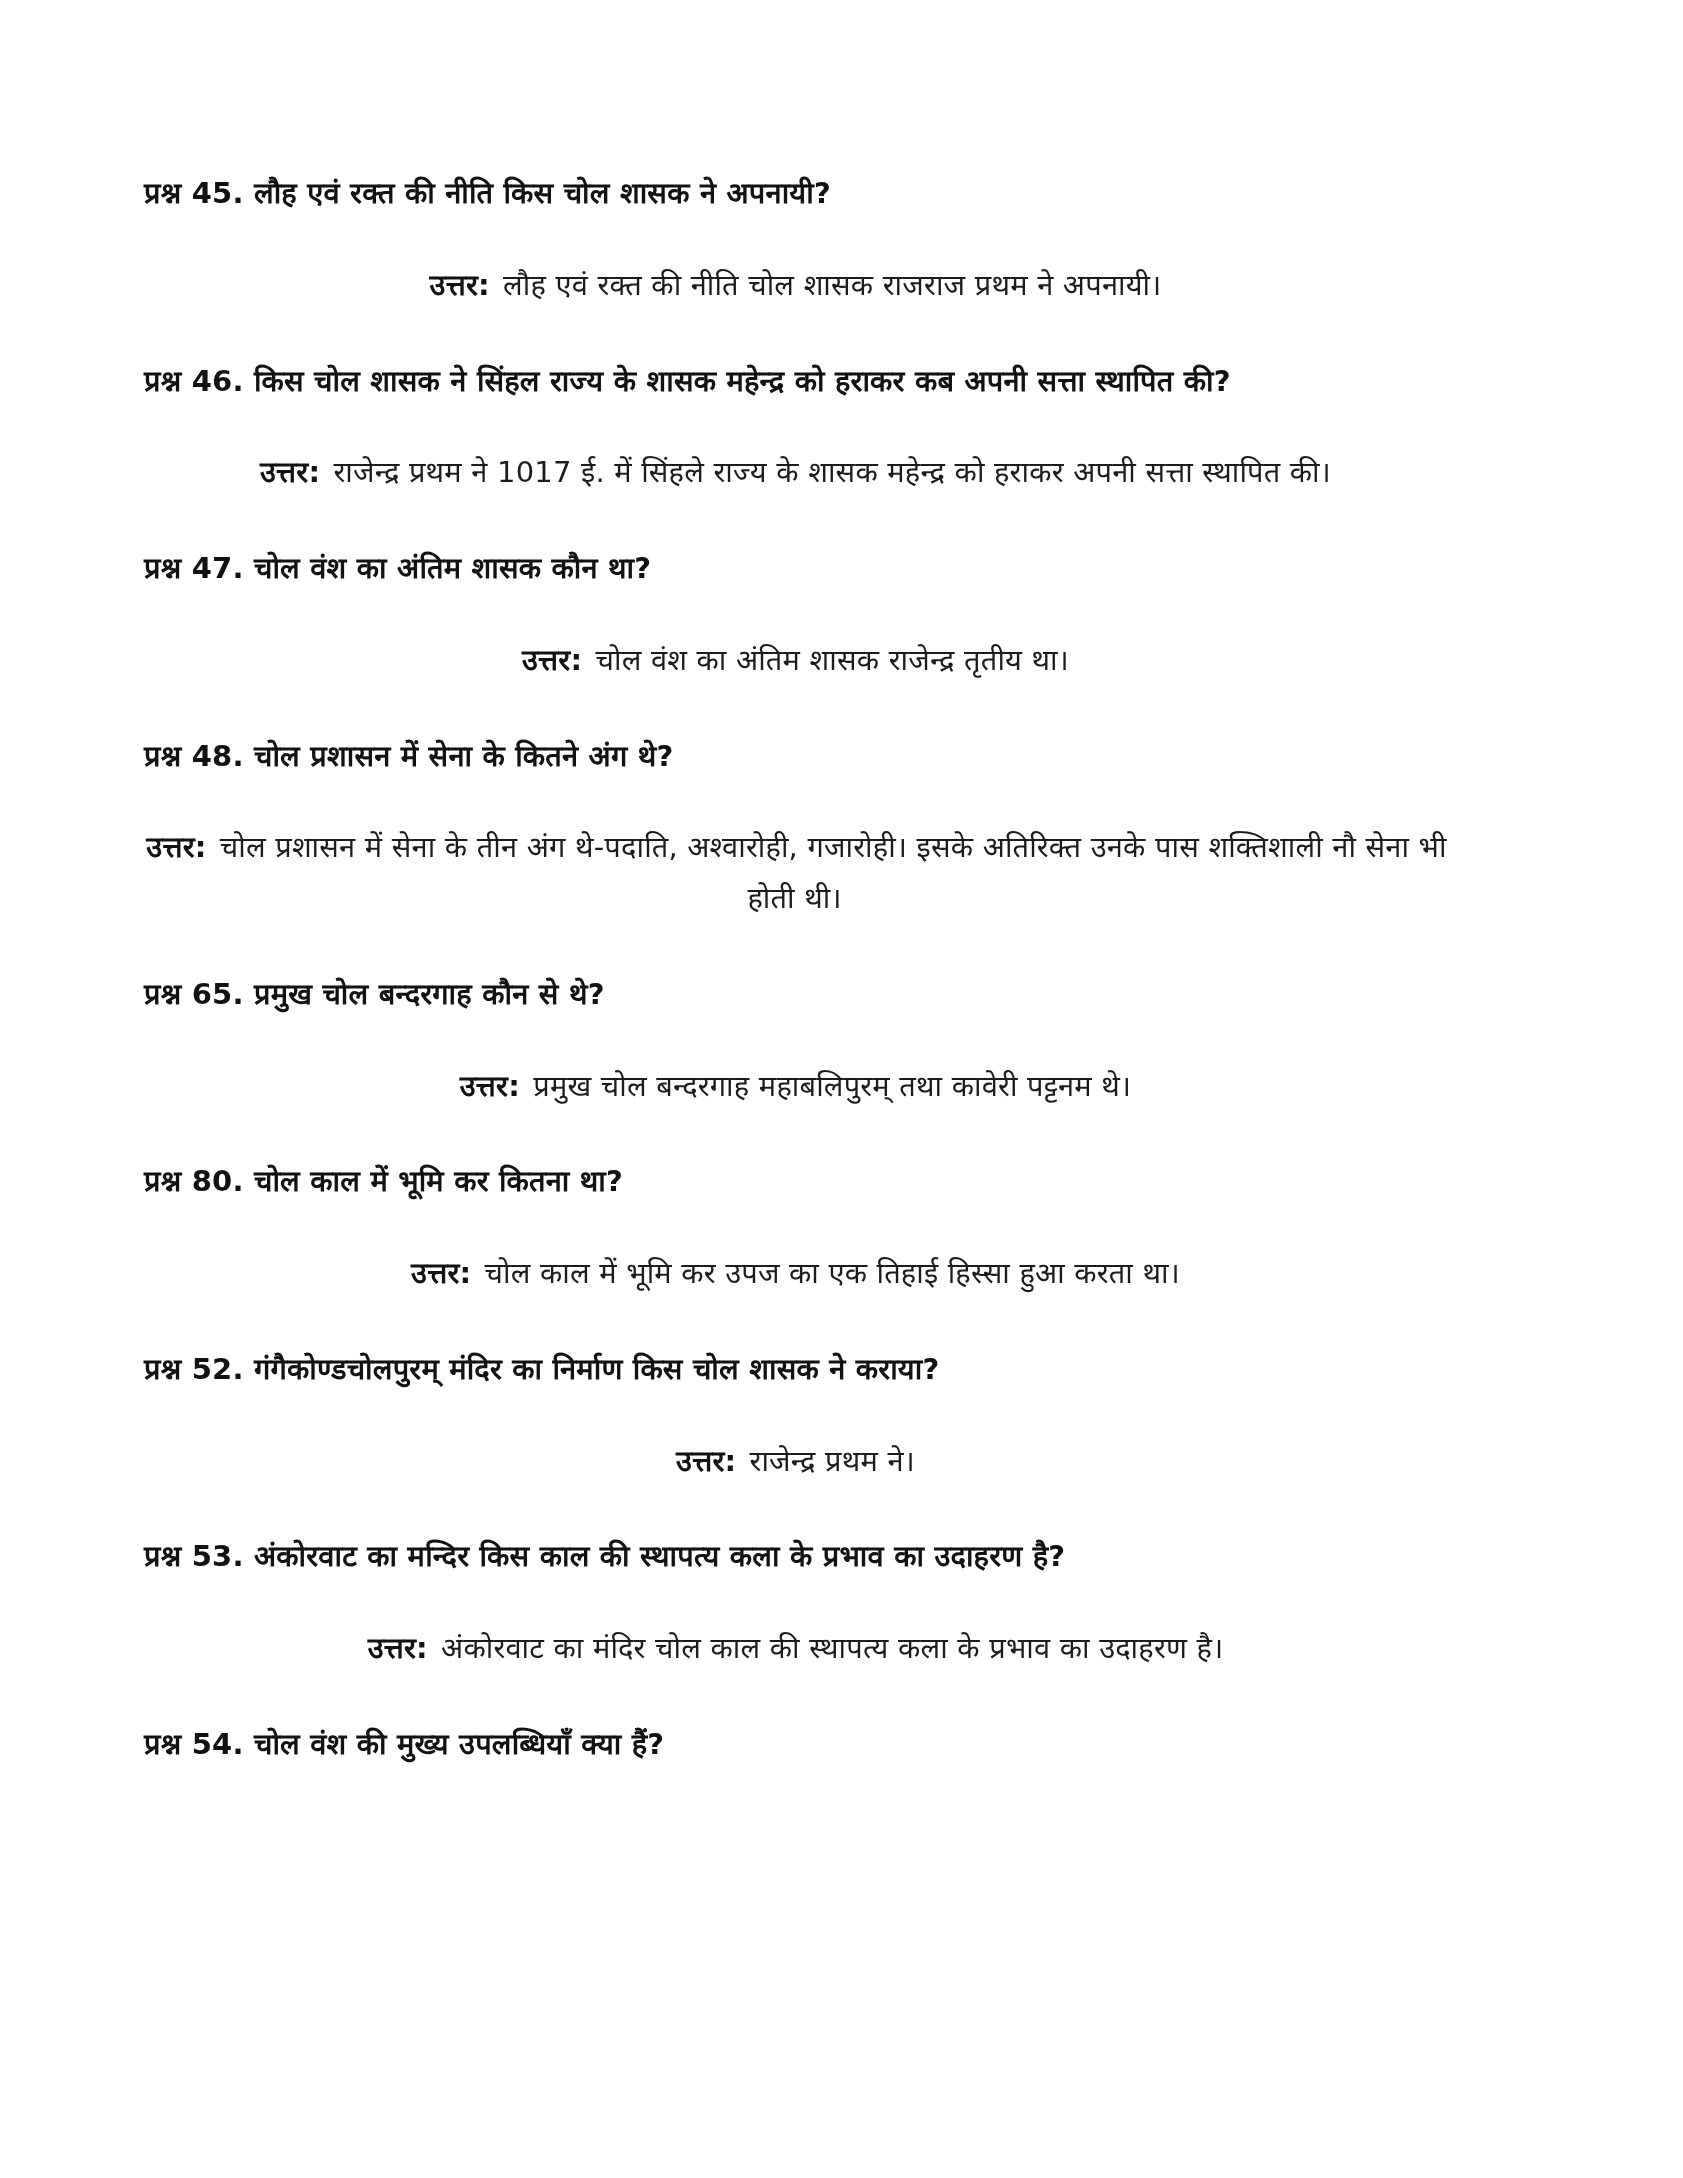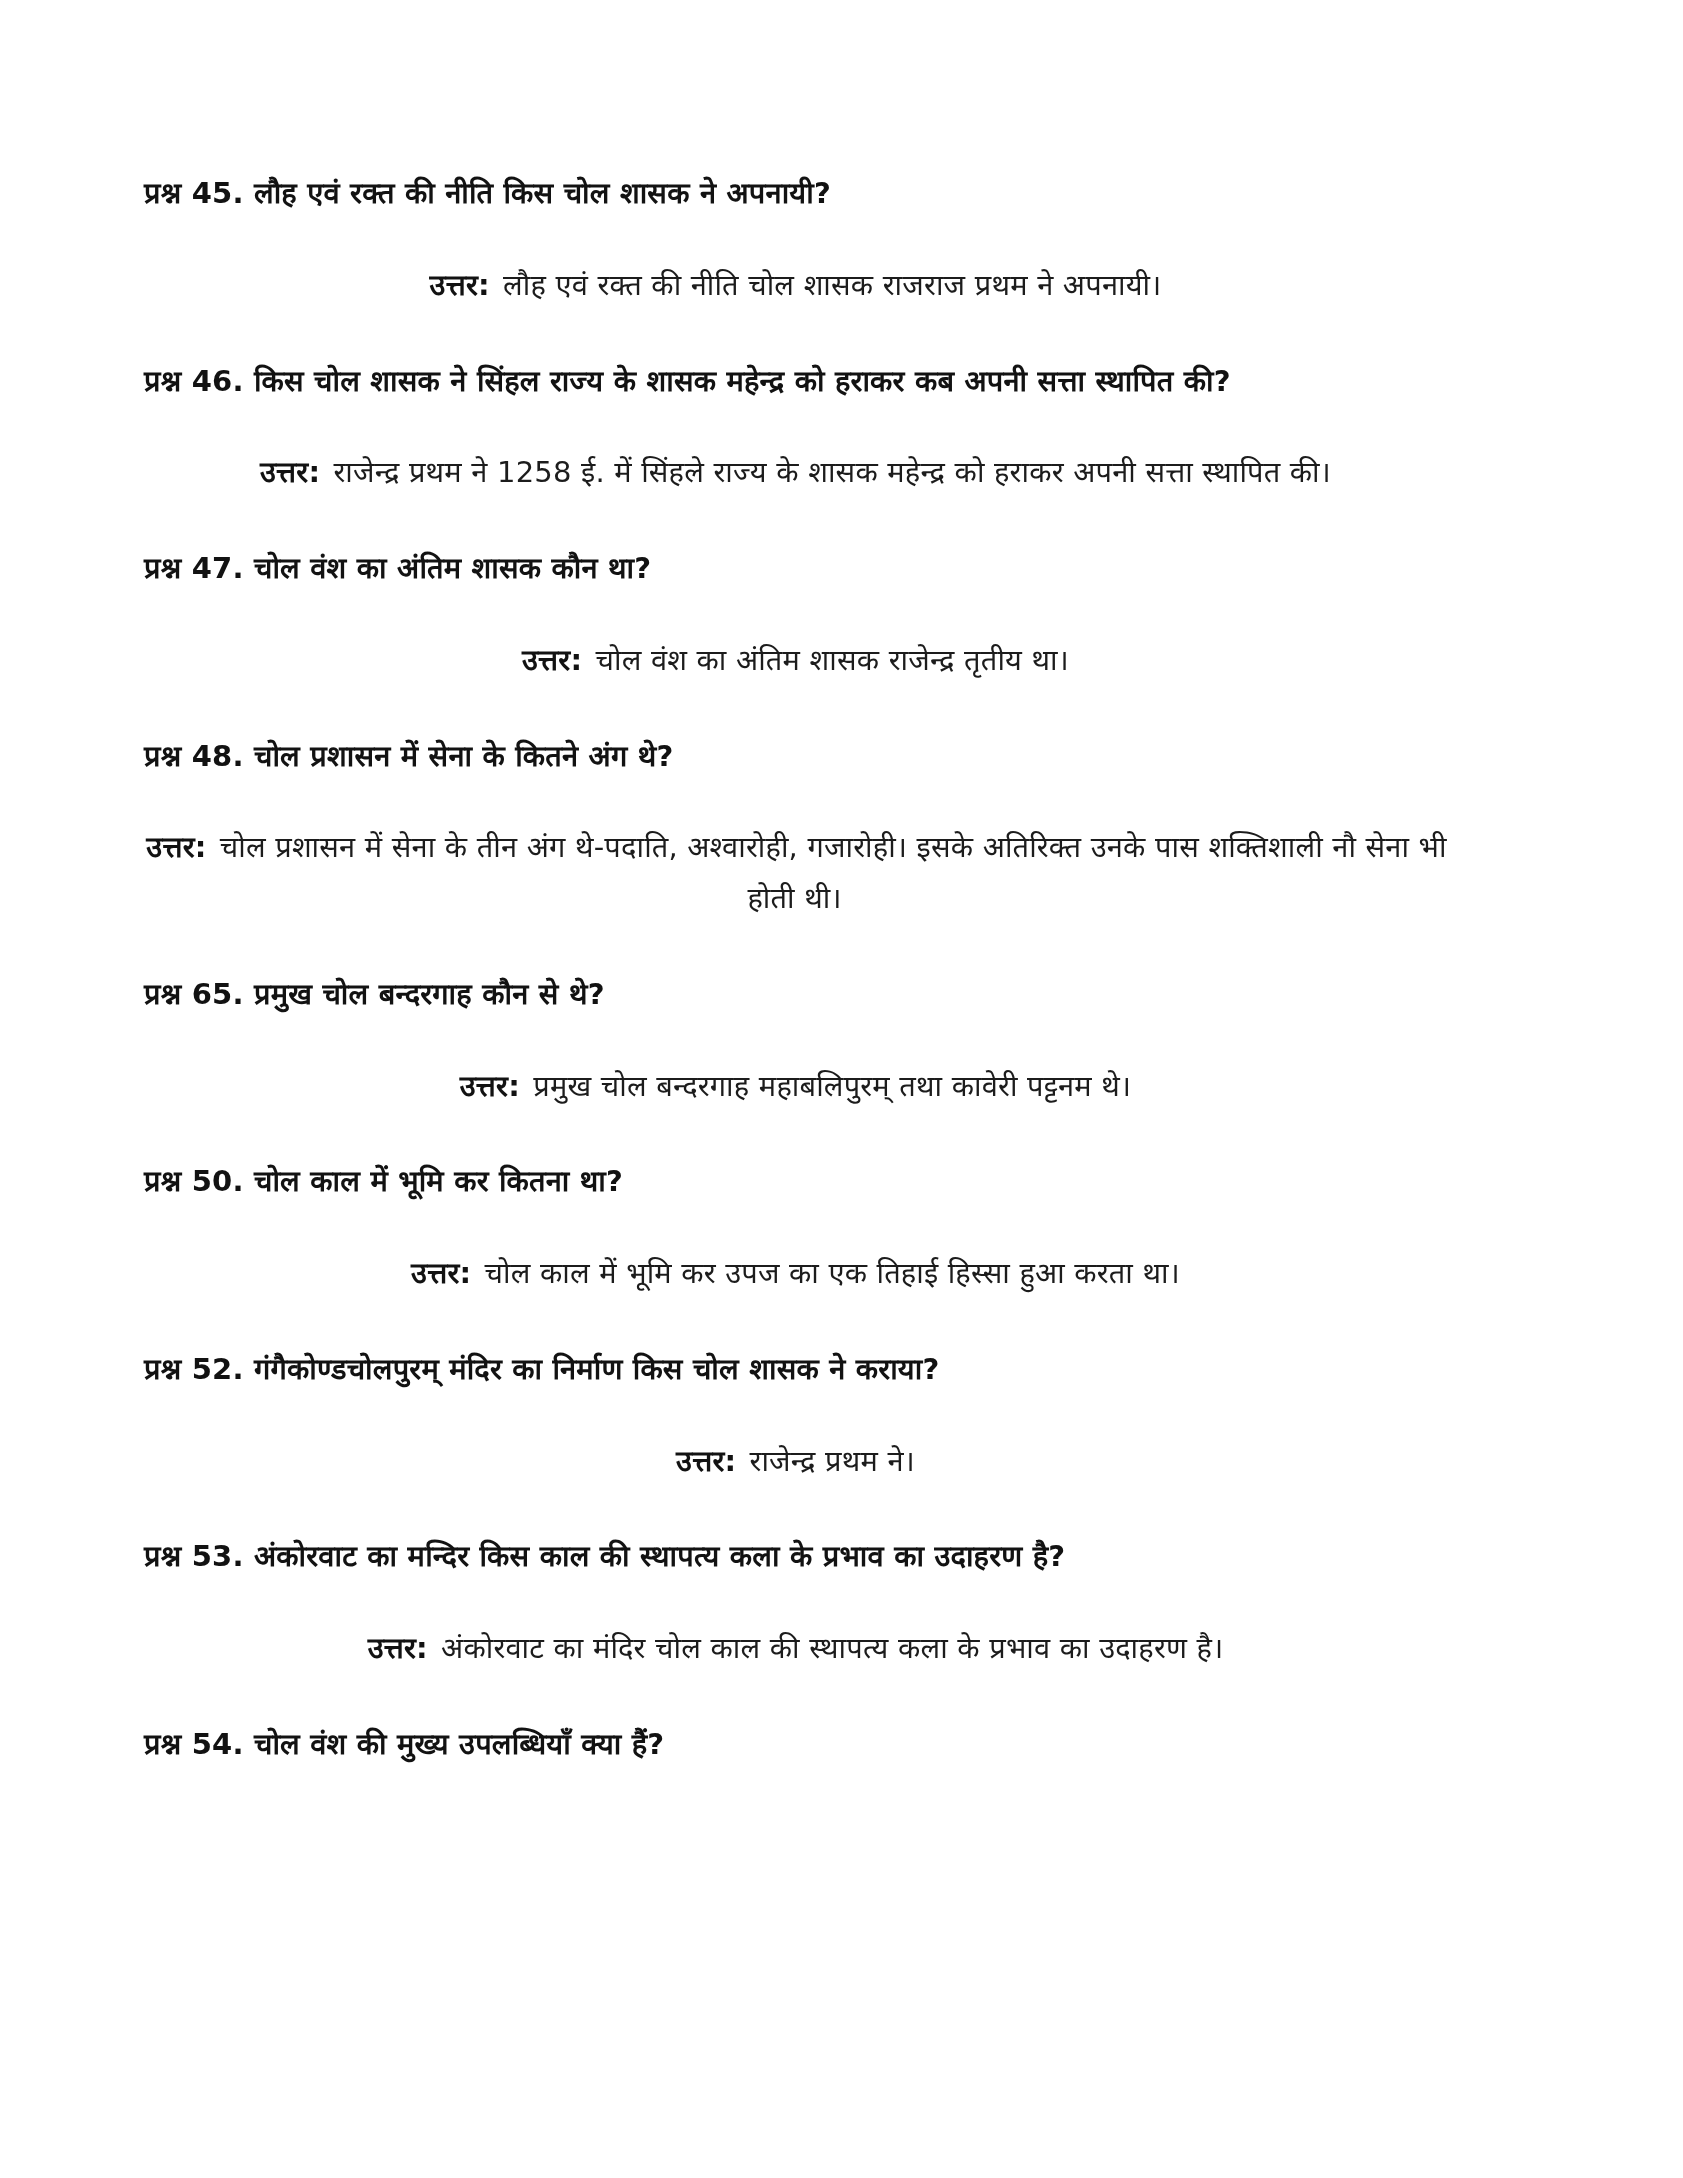--- a/index.html
+++ b/index.html
@@ -47,40 +47,40 @@
 <div class="page">
   <div class="content">
 
     <div class="qa-block">
       <p class="question">प्रश्न 45. लौह एवं रक्त की नीति किस चोल शासक ने अपनायी?</p>
       <p class="answer"><strong class="ans-label">उत्तर:</strong><span>लौह एवं रक्त की नीति चोल शासक राजराज प्रथम ने अपनायी।</span></p>
     </div>
 
     <div class="qa-block">
       <p class="question">प्रश्न 46. किस चोल शासक ने सिंहल राज्य के शासक महेन्द्र को हराकर कब अपनी सत्ता स्थापित की?</p>
-      <p class="answer"><strong class="ans-label">उत्तर:</strong><span>राजेन्द्र प्रथम ने 1258 ई. में सिंहले राज्य के शासक महेन्द्र को हराकर अपनी सत्ता स्थापित की।</span></p>
+      <p class="answer"><strong class="ans-label">उत्तर:</strong><span>राजेन्द्र प्रथम ने 1017 ई. में सिंहले राज्य के शासक महेन्द्र को हराकर अपनी सत्ता स्थापित की।</span></p>
     </div>
 
     <div class="qa-block">
       <p class="question">प्रश्न 47. चोल वंश का अंतिम शासक कौन था?</p>
       <p class="answer"><strong class="ans-label">उत्तर:</strong><span>चोल वंश का अंतिम शासक राजेन्द्र तृतीय था।</span></p>
     </div>
 
     <div class="qa-block">
       <p class="question">प्रश्न 48. चोल प्रशासन में सेना के कितने अंग थे?</p>
       <p class="answer"><strong class="ans-label">उत्तर:</strong><span>चोल प्रशासन में सेना के तीन अंग थे-पदाति, अश्वारोही, गजारोही। इसके अतिरिक्त उनके पास शक्तिशाली नौ सेना भी होती थी।</span></p>
     </div>
 
     <div class="qa-block">
       <p class="question">प्रश्न 65. प्रमुख चोल बन्दरगाह कौन से थे?</p>
       <p class="answer"><strong class="ans-label">उत्तर:</strong><span>प्रमुख चोल बन्दरगाह महाबलिपुरम् तथा कावेरी पट्टनम थे।</span></p>
     </div>
 
     <div class="qa-block">
-      <p class="question">प्रश्न 50. चोल काल में भूमि कर कितना था?</p>
+      <p class="question">प्रश्न 80. चोल काल में भूमि कर कितना था?</p>
       <p class="answer"><strong class="ans-label">उत्तर:</strong><span>चोल काल में भूमि कर उपज का एक तिहाई हिस्सा हुआ करता था।</span></p>
     </div>
 
 
     <div class="qa-block">
       <p class="question">प्रश्न 52. गंगैकोण्डचोलपुरम् मंदिर का निर्माण किस चोल शासक ने कराया?</p>
       <p class="answer"><strong class="ans-label">उत्तर:</strong><span>राजेन्द्र प्रथम ने।</span></p>
     </div>
 
     <div class="qa-block">

